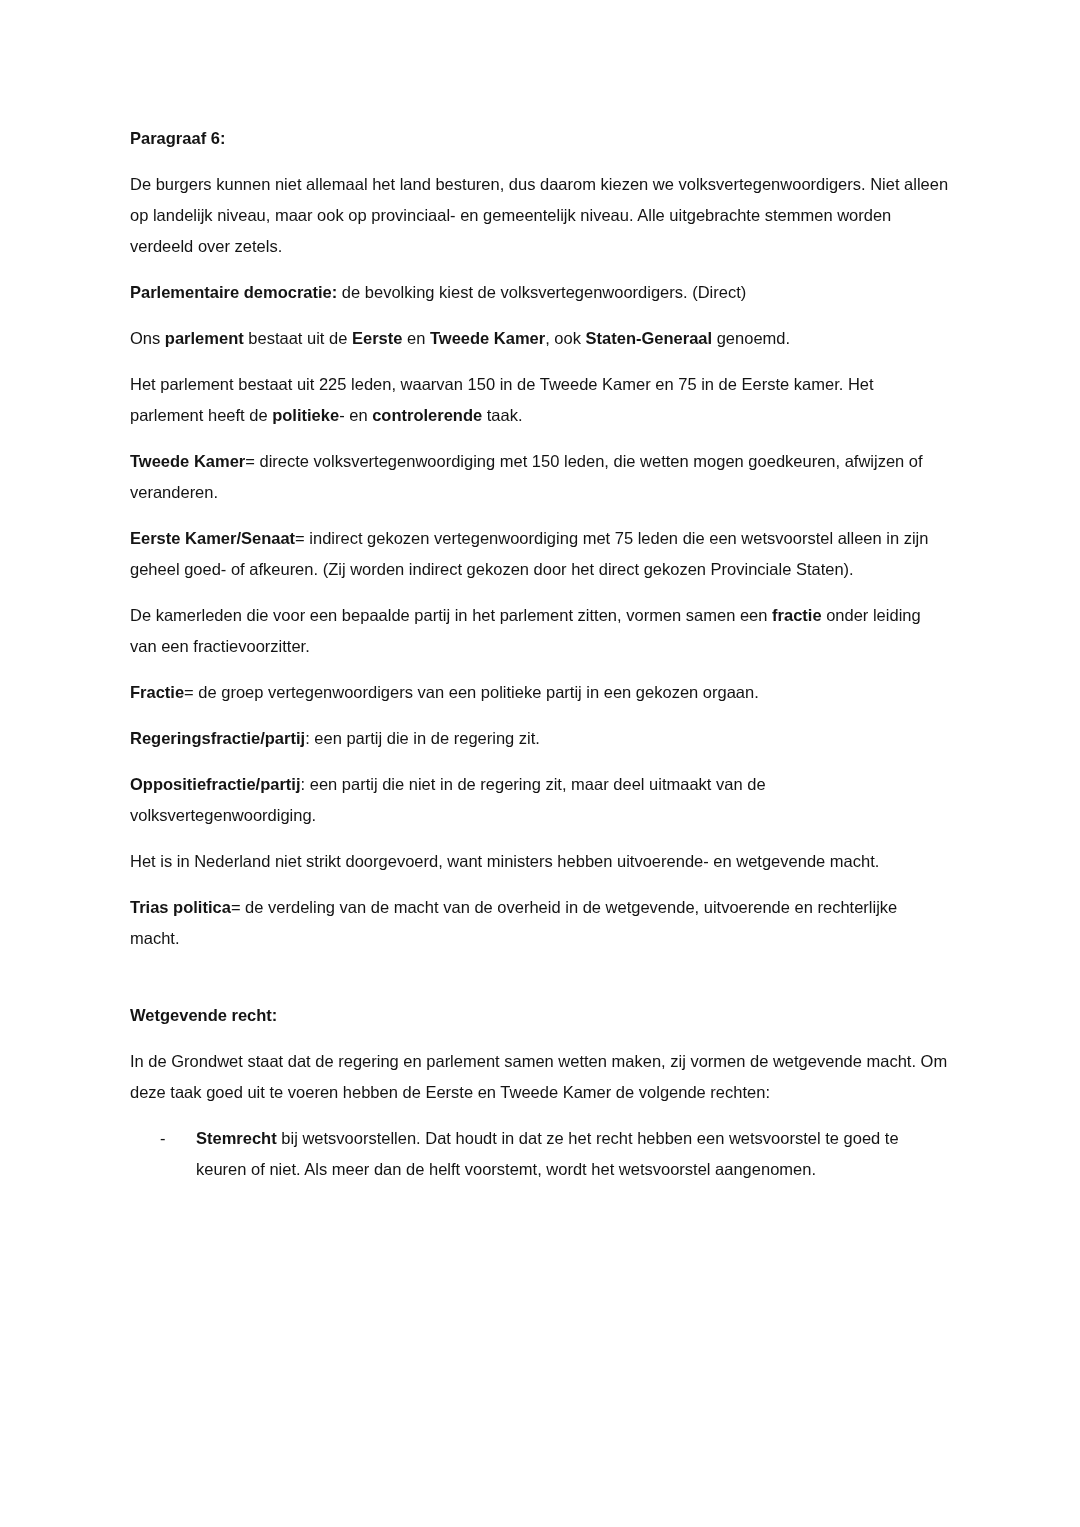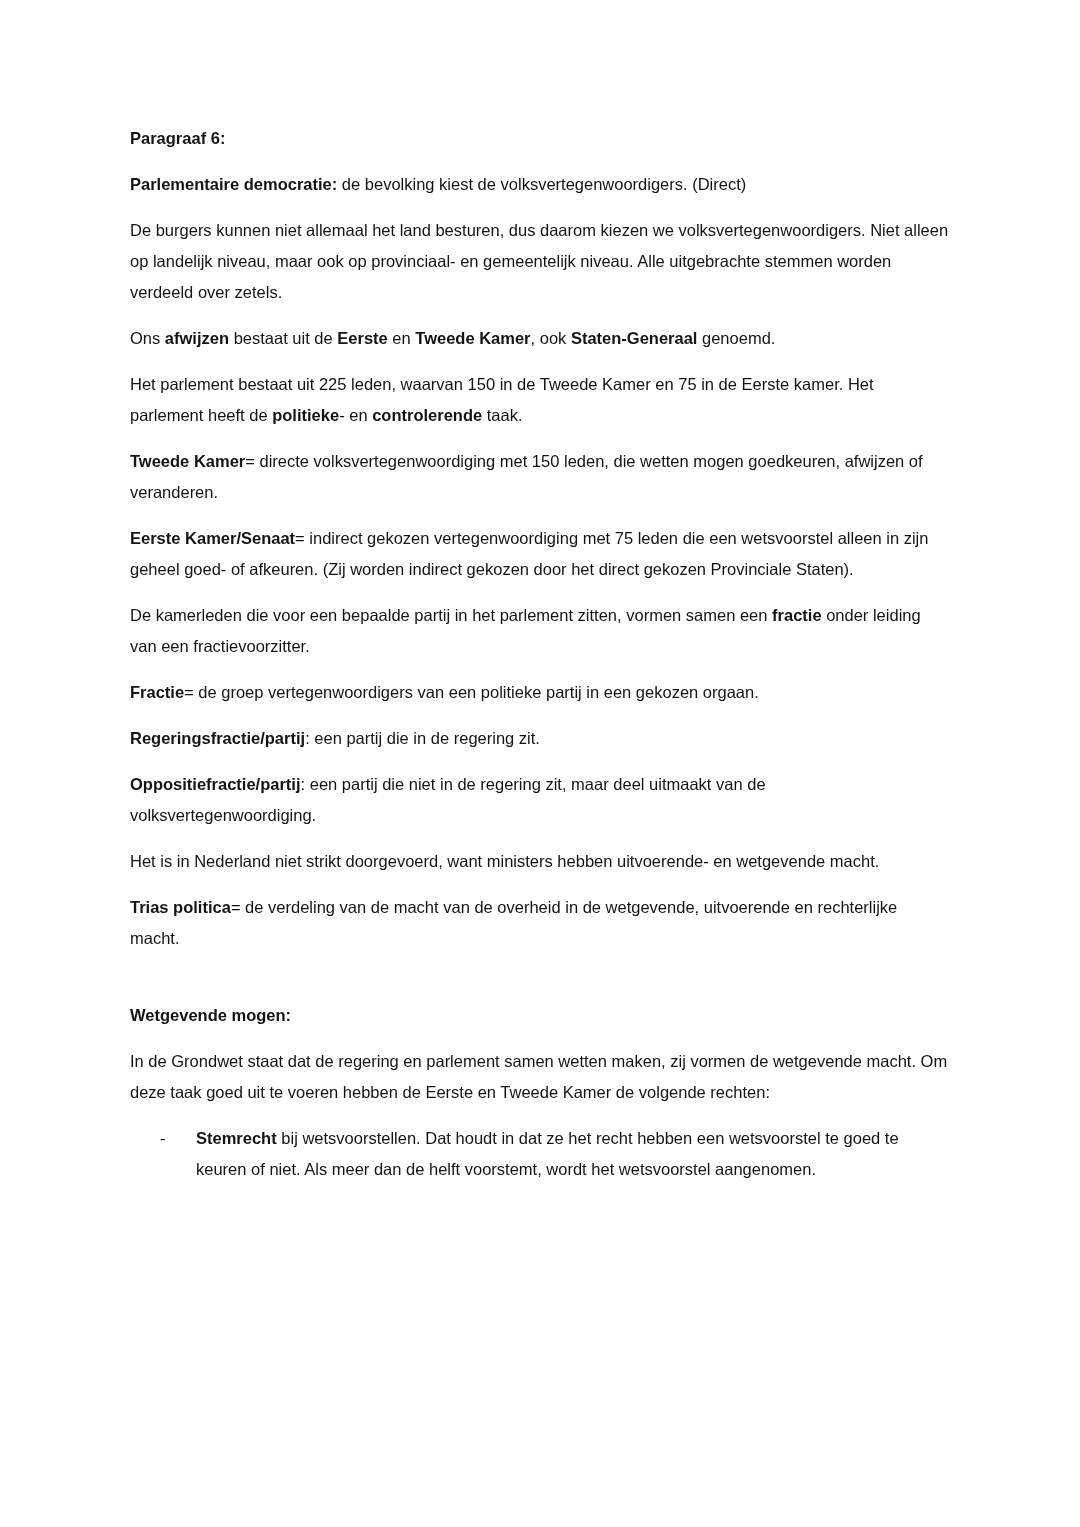--- a/index.html
+++ b/index.html
@@ -53,30 +53,30 @@
   .spacer {
     height: 31px;
   }
 </style>
 </head>
 <body>
 
 <div class="page">
   <div class="doc-body">
       <p class="para"><span class="run bold">Paragraaf 6:</span></p>
+      <p class="para"><span class="run">De burgers kunnen niet allemaal het land besturen, dus daarom kiezen we volksvertegenwoordigers. Niet alleen op landelijk niveau, maar ook op provinciaal- en gemeentelijk niveau. Alle uitgebrachte stemmen worden verdeeld over zetels.</span></p>
       <p class="para"><span class="run bold">Parlementaire democratie:</span><span class="run"> de bevolking kiest de volksvertegenwoordigers. (Direct)</span></p>
-      <p class="para"><span class="run">De burgers kunnen niet allemaal het land besturen, dus daarom kiezen we volksvertegenwoordigers. Niet alleen op landelijk niveau, maar ook op provinciaal- en gemeentelijk niveau. Alle uitgebrachte stemmen worden verdeeld over zetels.</span></p>
-      <p class="para"><span class="run">Ons </span><span class="run bold">afwijzen</span><span class="run"> bestaat uit de </span><span class="run bold">Eerste</span><span class="run"> en </span><span class="run bold">Tweede Kamer</span><span class="run">, ook </span><span class="run bold">Staten-Generaal</span><span class="run"> genoemd.</span></p>
+      <p class="para"><span class="run">Ons </span><span class="run bold">parlement</span><span class="run"> bestaat uit de </span><span class="run bold">Eerste</span><span class="run"> en </span><span class="run bold">Tweede Kamer</span><span class="run">, ook </span><span class="run bold">Staten-Generaal</span><span class="run"> genoemd.</span></p>
       <p class="para"><span class="run">Het parlement bestaat uit 225 leden, waarvan 150 in de Tweede Kamer en 75 in de Eerste kamer. Het parlement heeft de </span><span class="run bold">politieke</span><span class="run">- en </span><span class="run bold">controlerende</span><span class="run"> taak.</span></p>
       <p class="para"><span class="run bold">Tweede Kamer</span><span class="run">= directe volksvertegenwoordiging met 150 leden, die wetten mogen goedkeuren, afwijzen of veranderen.</span></p>
       <p class="para"><span class="run bold">Eerste Kamer/Senaat</span><span class="run">= indirect gekozen vertegenwoordiging met 75 leden die een wetsvoorstel alleen in zijn geheel goed- of afkeuren. (Zij worden indirect gekozen door het direct gekozen Provinciale Staten).</span></p>
       <p class="para"><span class="run">De kamerleden die voor een bepaalde partij in het parlement zitten, vormen samen een </span><span class="run bold">fractie</span><span class="run"> onder leiding van een fractievoorzitter.</span></p>
       <p class="para"><span class="run bold">Fractie</span><span class="run">= de groep vertegenwoordigers van een politieke partij in een gekozen orgaan.</span></p>
       <p class="para"><span class="run bold">Regeringsfractie/partij</span><span class="run">: een partij die in de regering zit.</span></p>
       <p class="para"><span class="run bold">Oppositiefractie/partij</span><span class="run">: een partij die niet in de regering zit, maar deel uitmaakt van de volksvertegenwoordiging.</span></p>
       <p class="para"><span class="run">Het is in Nederland niet strikt doorgevoerd, want ministers hebben uitvoerende- en wetgevende macht.</span></p>
       <p class="para"><span class="run bold">Trias politica</span><span class="run">= de verdeling van de macht van de overheid in de wetgevende, uitvoerende en rechterlijke macht.</span></p>
       <div class="spacer"></div>
-      <p class="para"><span class="run bold">Wetgevende mogen:</span></p>
+      <p class="para"><span class="run bold">Wetgevende recht:</span></p>
       <p class="para"><span class="run">In de Grondwet staat dat de regering en parlement samen wetten maken, zij vormen de wetgevende macht. Om deze taak goed uit te voeren hebben de Eerste en Tweede Kamer de volgende rechten:</span></p>
       <p class="para bullet"><span class="bullet-marker">-</span><span class="bullet-body"><span class="run bold">Stemrecht</span><span class="run"> bij wetsvoorstellen. Dat houdt in dat ze het recht hebben een wetsvoorstel te goed te keuren of niet. Als meer dan de helft voorstemt, wordt het wetsvoorstel aangenomen.</span></span></p>
     </div>
 </div>
 
 </body></html>

